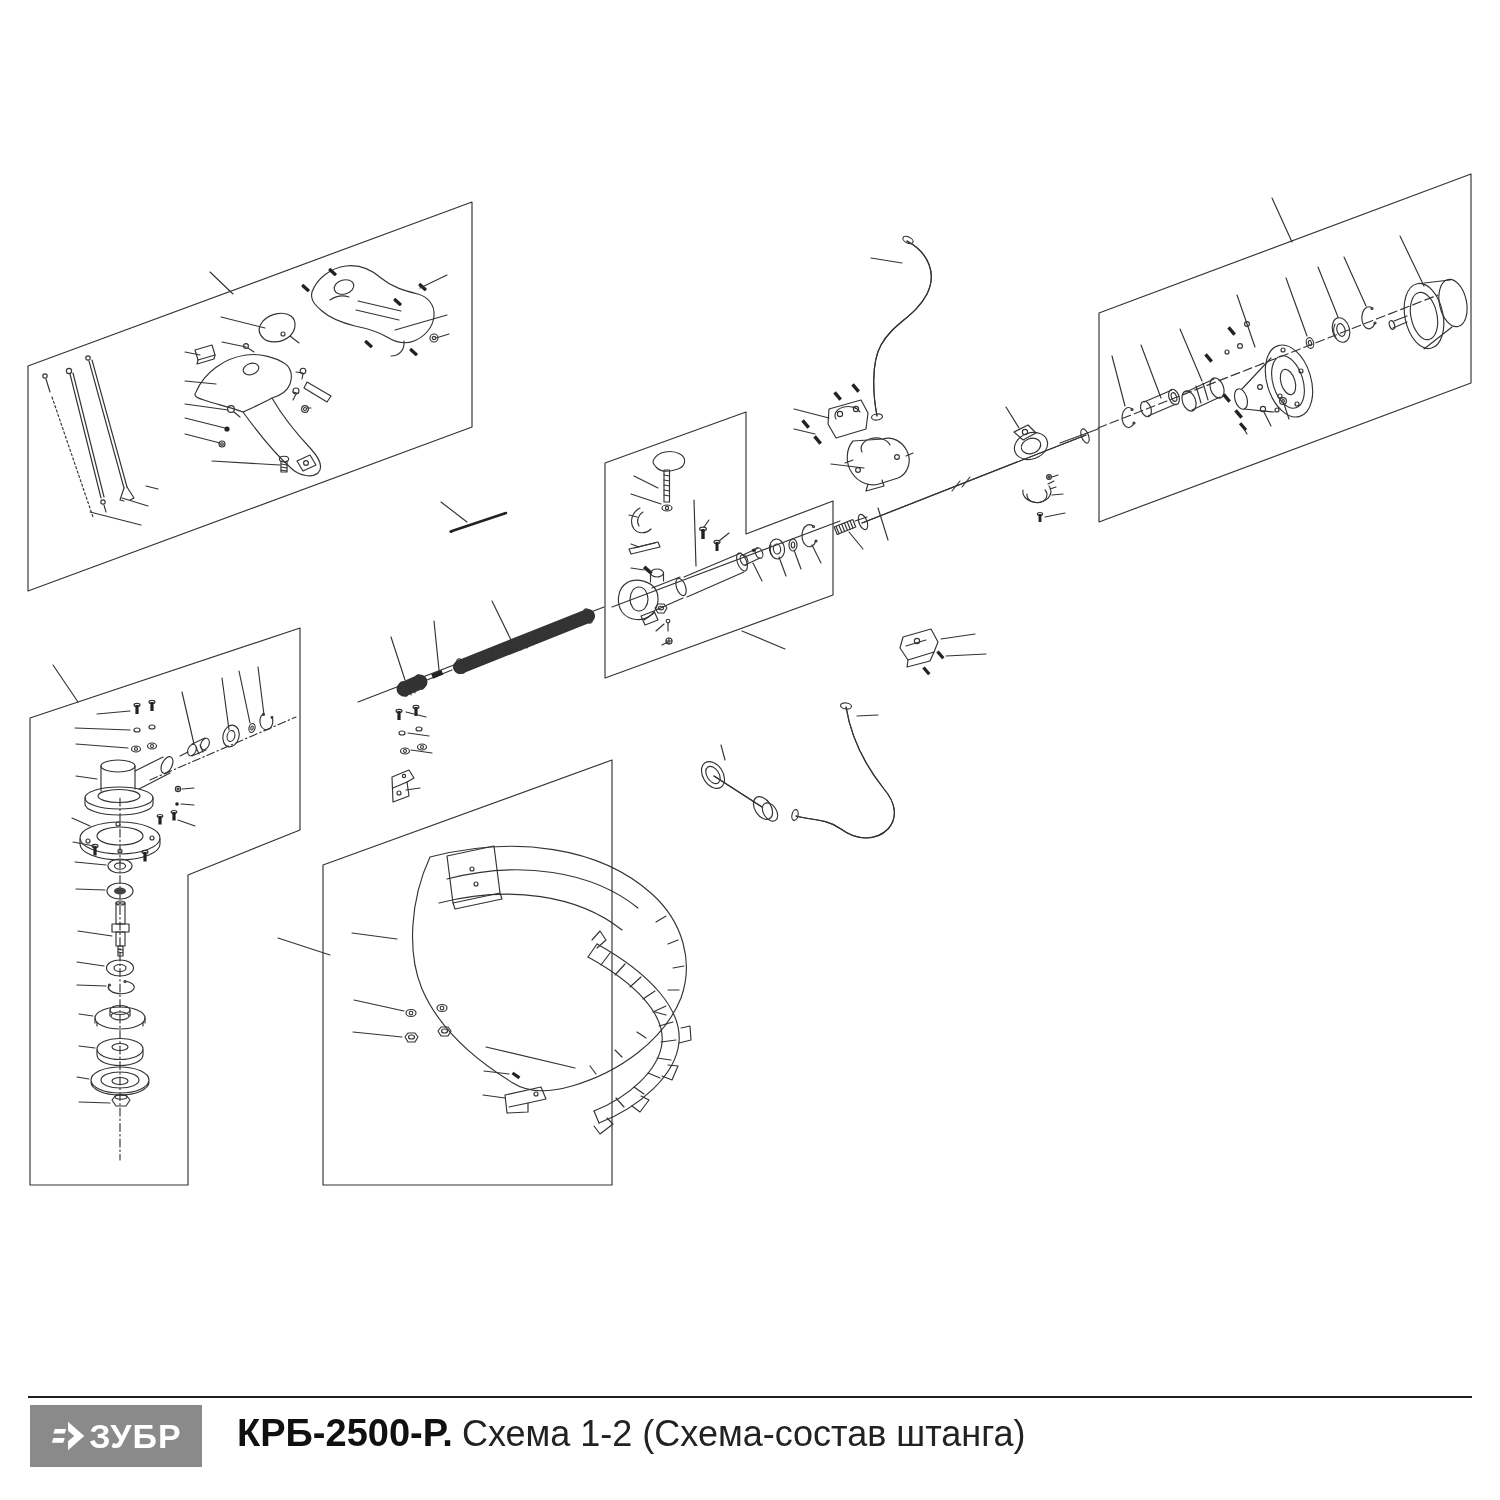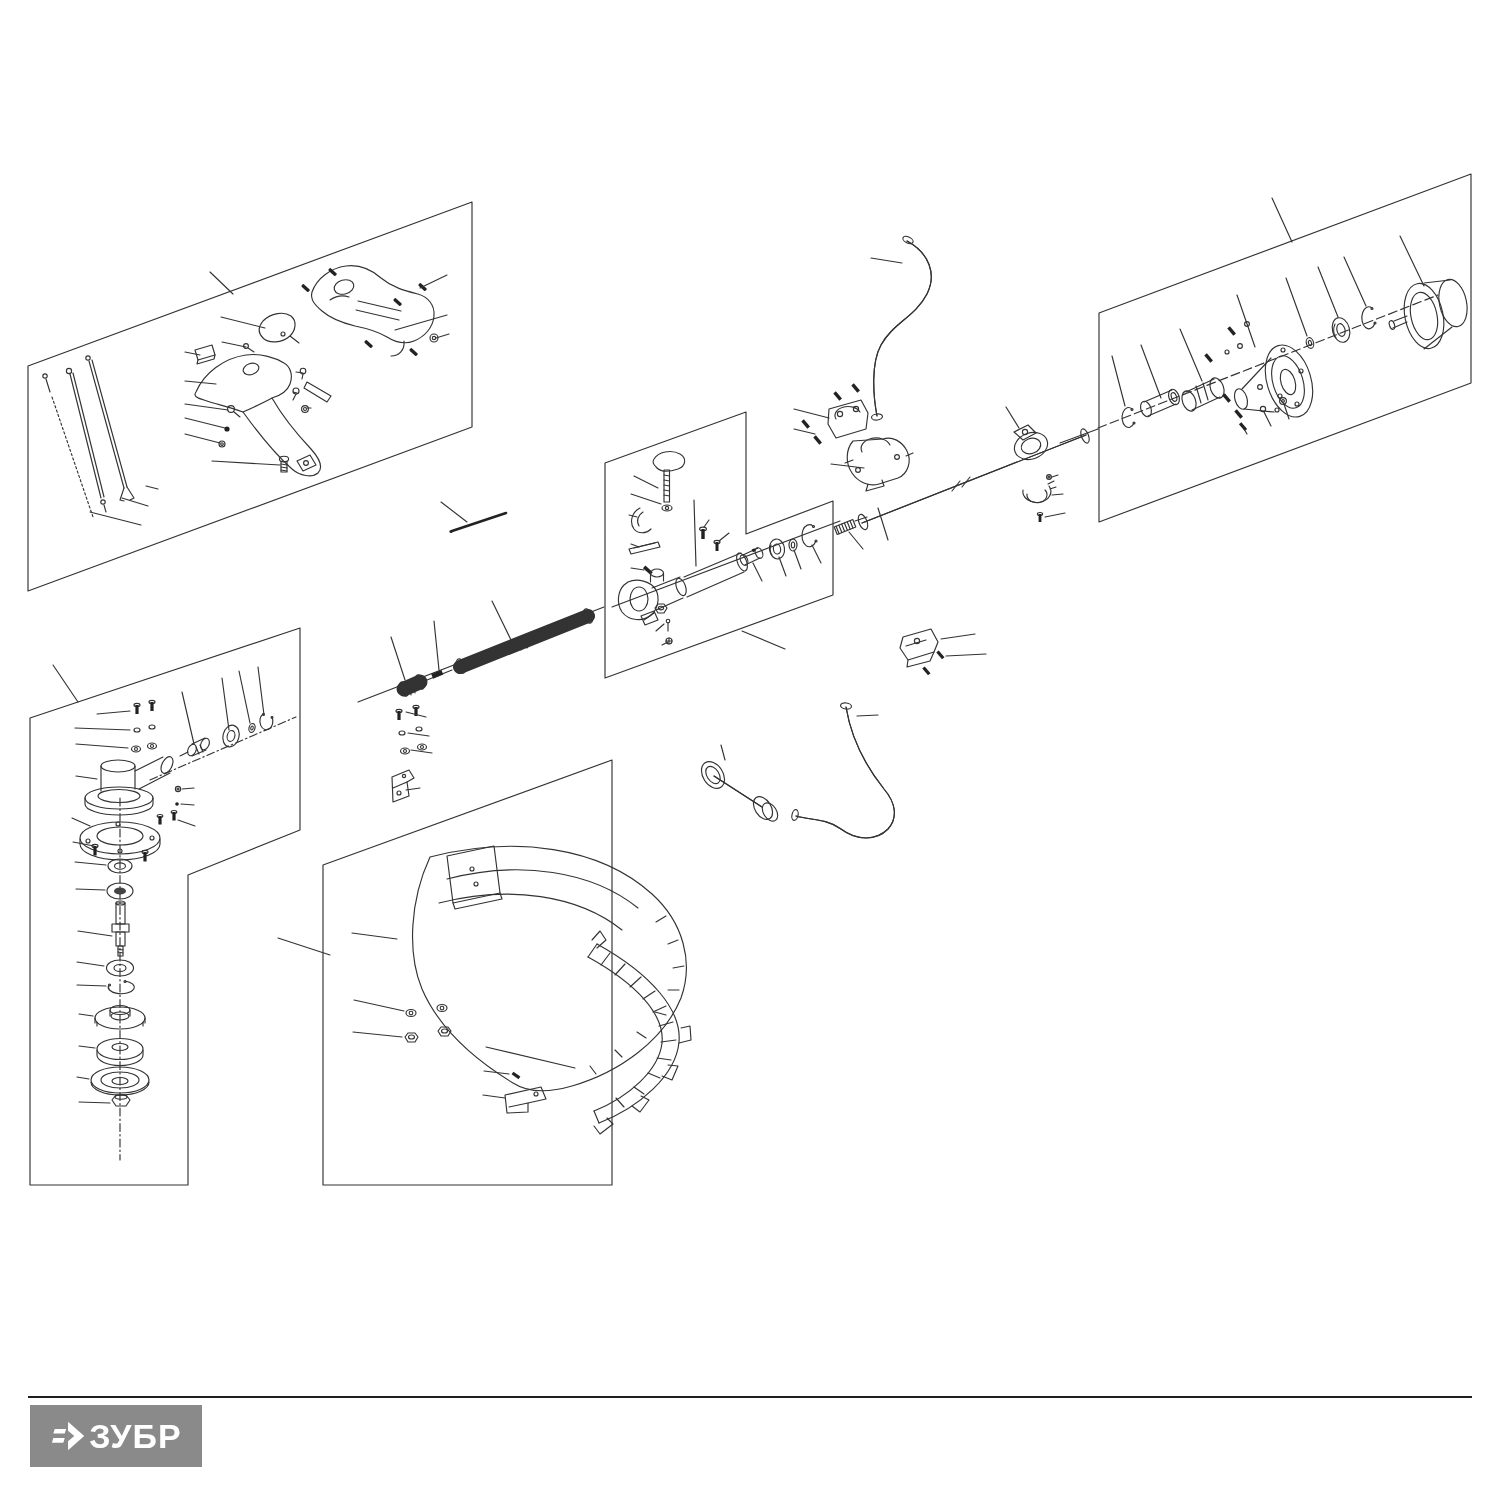--- a/index.html
+++ b/index.html
@@ -793,15 +793,18 @@
   <div class="divider"></div>
   <div class="logo-box">
     <svg class="logo-icon" viewBox="0 0 40 40">
       <polygon points="19,5 36,20 19,35" fill="#ffffff" stroke="none"></polygon>
       <polygon points="19,14.5 25.5,20 19,25.5" fill="#8a8a8a" stroke="none"></polygon>
       <polygon points="5,12.5 17,12.5 15.5,17.3 3.5,17.3" fill="#ffffff" stroke="none"></polygon>
       <polygon points="3.5,22.2 15.5,22.2 14,27 2,27" fill="#ffffff" stroke="none"></polygon>
     </svg>
     <span class="logo-text">ЗУБР</span>
   </div>
+  <div class="title">
+    <span class="model">КРБ-2500-Р.</span><span class="scheme">Схема 1-2 (Схема-состав штанга)</span>
+  </div>
 </div>
 
 </div>
 
 </body></html>

